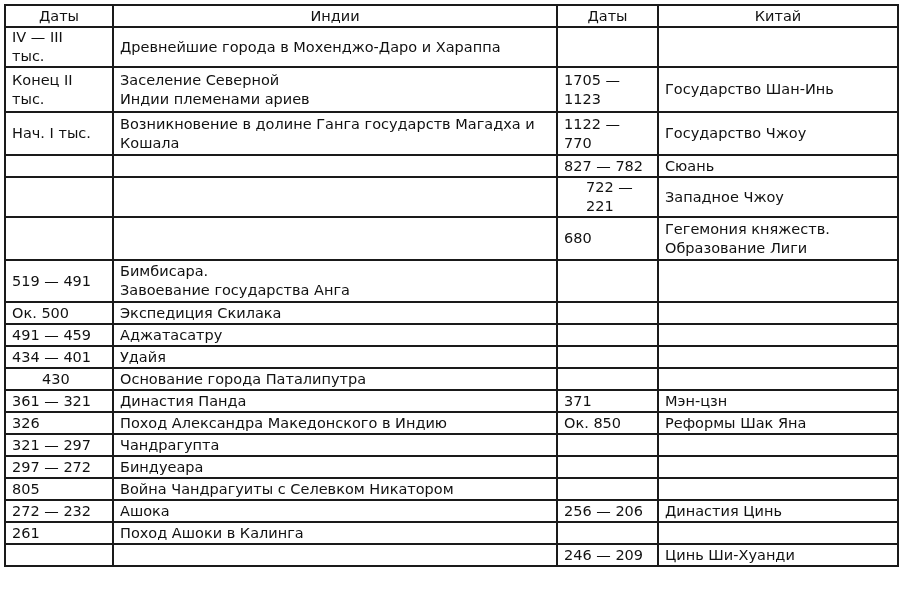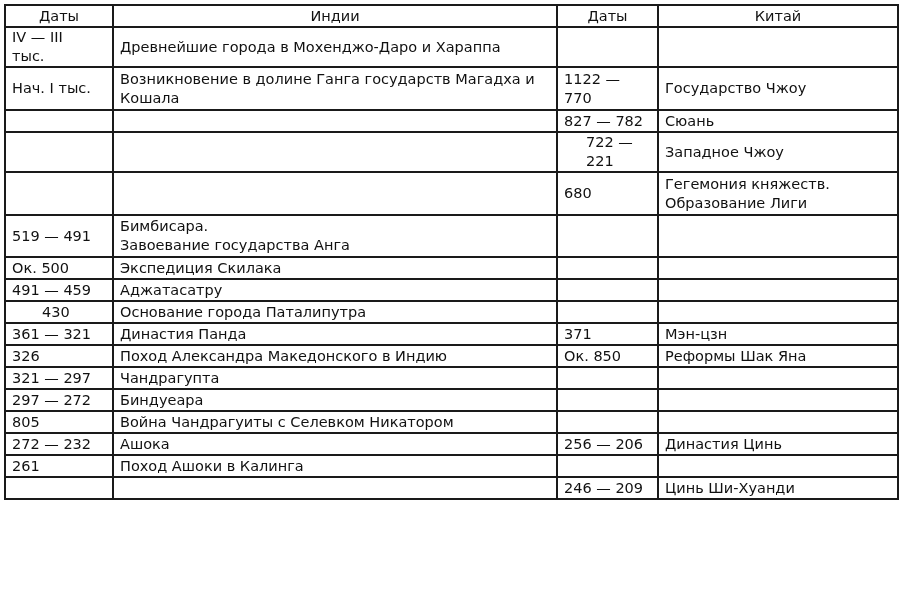--- a/index.html
+++ b/index.html
@@ -52,20 +52,37 @@
         <td style="height: 37px;">
           <span class="line">IV — III</span>
           <span class="line">тыс.</span>
         </td>
         <td style="height: 37px;">
           <span class="line">Древнейшие города в Мохенджо-Даро и Хараппа</span>
         </td>
         <td style="height: 37px;"></td>
         <td style="height: 37px;"></td>
       </tr>
+      <tr style="height: 45px;">
+        <td style="height: 43px;">
+          <span class="line">Конец II</span>
+          <span class="line">тыс.</span>
+        </td>
+        <td style="height: 43px;">
+          <span class="line">Заселение Северной</span>
+          <span class="line">Индии племенами ариев</span>
+        </td>
+        <td style="height: 43px;">
+          <span class="line">1705 —</span>
+          <span class="line">1123</span>
+        </td>
+        <td style="height: 43px;">
+          <span class="line">Государство Шан-Инь</span>
+        </td>
+      </tr>
       <tr style="height: 43px;">
         <td style="height: 41px;">
           <span class="line">Нач. I тыс.</span>
         </td>
         <td style="height: 41px;">
           <span class="line">Возникновение в долине Ганга государств Магадха и</span>
           <span class="line">Кошала</span>
         </td>
         <td style="height: 41px;">
           <span class="line">1122 — 770</span>
@@ -125,20 +142,30 @@
         </td>
         <td style="height: 20px;"></td>
         <td style="height: 20px;"></td>
       </tr>
       <tr style="height: 22px;">
         <td style="height: 20px;">
           <span class="line">491 — 459</span>
         </td>
         <td style="height: 20px;">
           <span class="line">Аджатасатру</span>
+        </td>
+        <td style="height: 20px;"></td>
+        <td style="height: 20px;"></td>
+      </tr>
+      <tr style="height: 22px;">
+        <td style="height: 20px;">
+          <span class="line">434 — 401</span>
+        </td>
+        <td style="height: 20px;">
+          <span class="line">Удайя</span>
         </td>
         <td style="height: 20px;"></td>
         <td style="height: 20px;"></td>
       </tr>
       <tr style="height: 22px;">
         <td style="height: 20px; padding-left: 36px;">
           <span class="line">430</span>
         </td>
         <td style="height: 20px;">
           <span class="line">Основание города Паталипутра</span>

